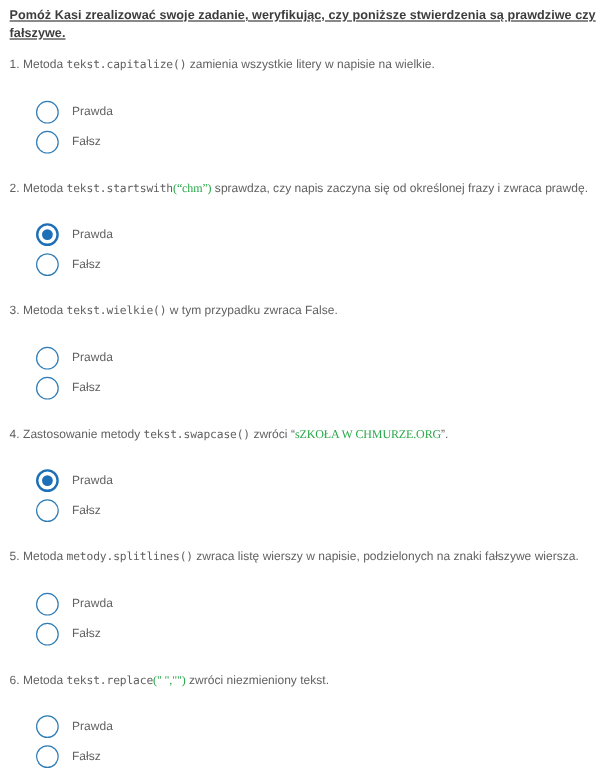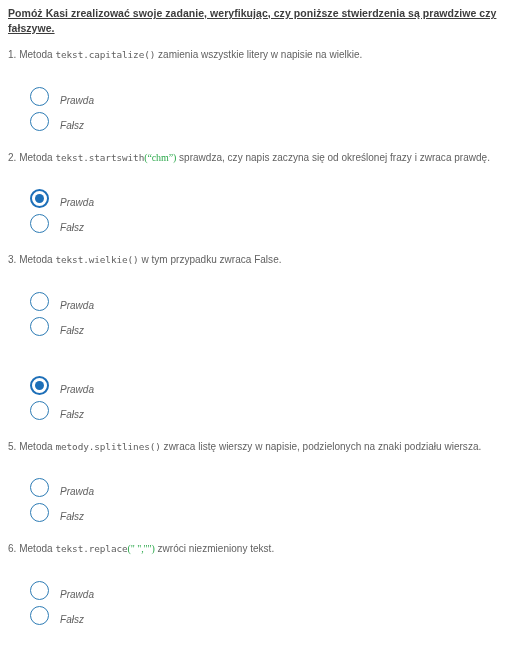--- a/index.html
+++ b/index.html
@@ -58,23 +58,22 @@
     letter-spacing: -0.1px;
   }
 
   .options {
     margin: 0;
     padding: 14px 0 10px 22px;
   }
 
   .option-row {
     display: flex;
-    align-items: flex-end;
+    align-items: center;
     height: 25px;
-    font-style: italic;
   }
 
   .radio {
     width: 19px;
     height: 19px;
     border-radius: 50%;
     border: 1.6px solid #2e7cb5;
     box-sizing: border-box;
     background: #ffffff;
     flex: 0 0 auto;
@@ -148,35 +147,36 @@
             <span class="radio"></span>
             <span class="option-label">Prawda</span>
           </div>
           <div class="option-row">
             <span class="radio"></span>
             <span class="option-label">Fałsz</span>
           </div>
         </div>
       </div>
       <div class="question-block">
+        <p class="q-text"><span>4.</span><span> Zastosowanie metody </span><span class="mono">tekst.swapcase()</span><span> zwróci “</span><span class="mono-green">sZKOŁA W CHMURZE.ORG</span><span>”.</span></p>
         <div class="options">
           <div class="option-row">
             <span class="radio selected">
               <span class="dot"></span>
             </span>
             <span class="option-label">Prawda</span>
           </div>
           <div class="option-row">
             <span class="radio"></span>
             <span class="option-label">Fałsz</span>
           </div>
         </div>
       </div>
       <div class="question-block">
-        <p class="q-text"><span>5.</span><span> Metoda </span><span class="mono">metody.splitlines()</span><span> zwraca listę wierszy w napisie, podzielonych na znaki podziału wiersza.</span></p>
+        <p class="q-text"><span>5.</span><span> Metoda </span><span class="mono">metody.splitlines()</span><span> zwraca listę wierszy w napisie, podzielonych na znaki fałszywe wiersza.</span></p>
         <div class="options">
           <div class="option-row">
             <span class="radio"></span>
             <span class="option-label">Prawda</span>
           </div>
           <div class="option-row">
             <span class="radio"></span>
             <span class="option-label">Fałsz</span>
           </div>
         </div>

